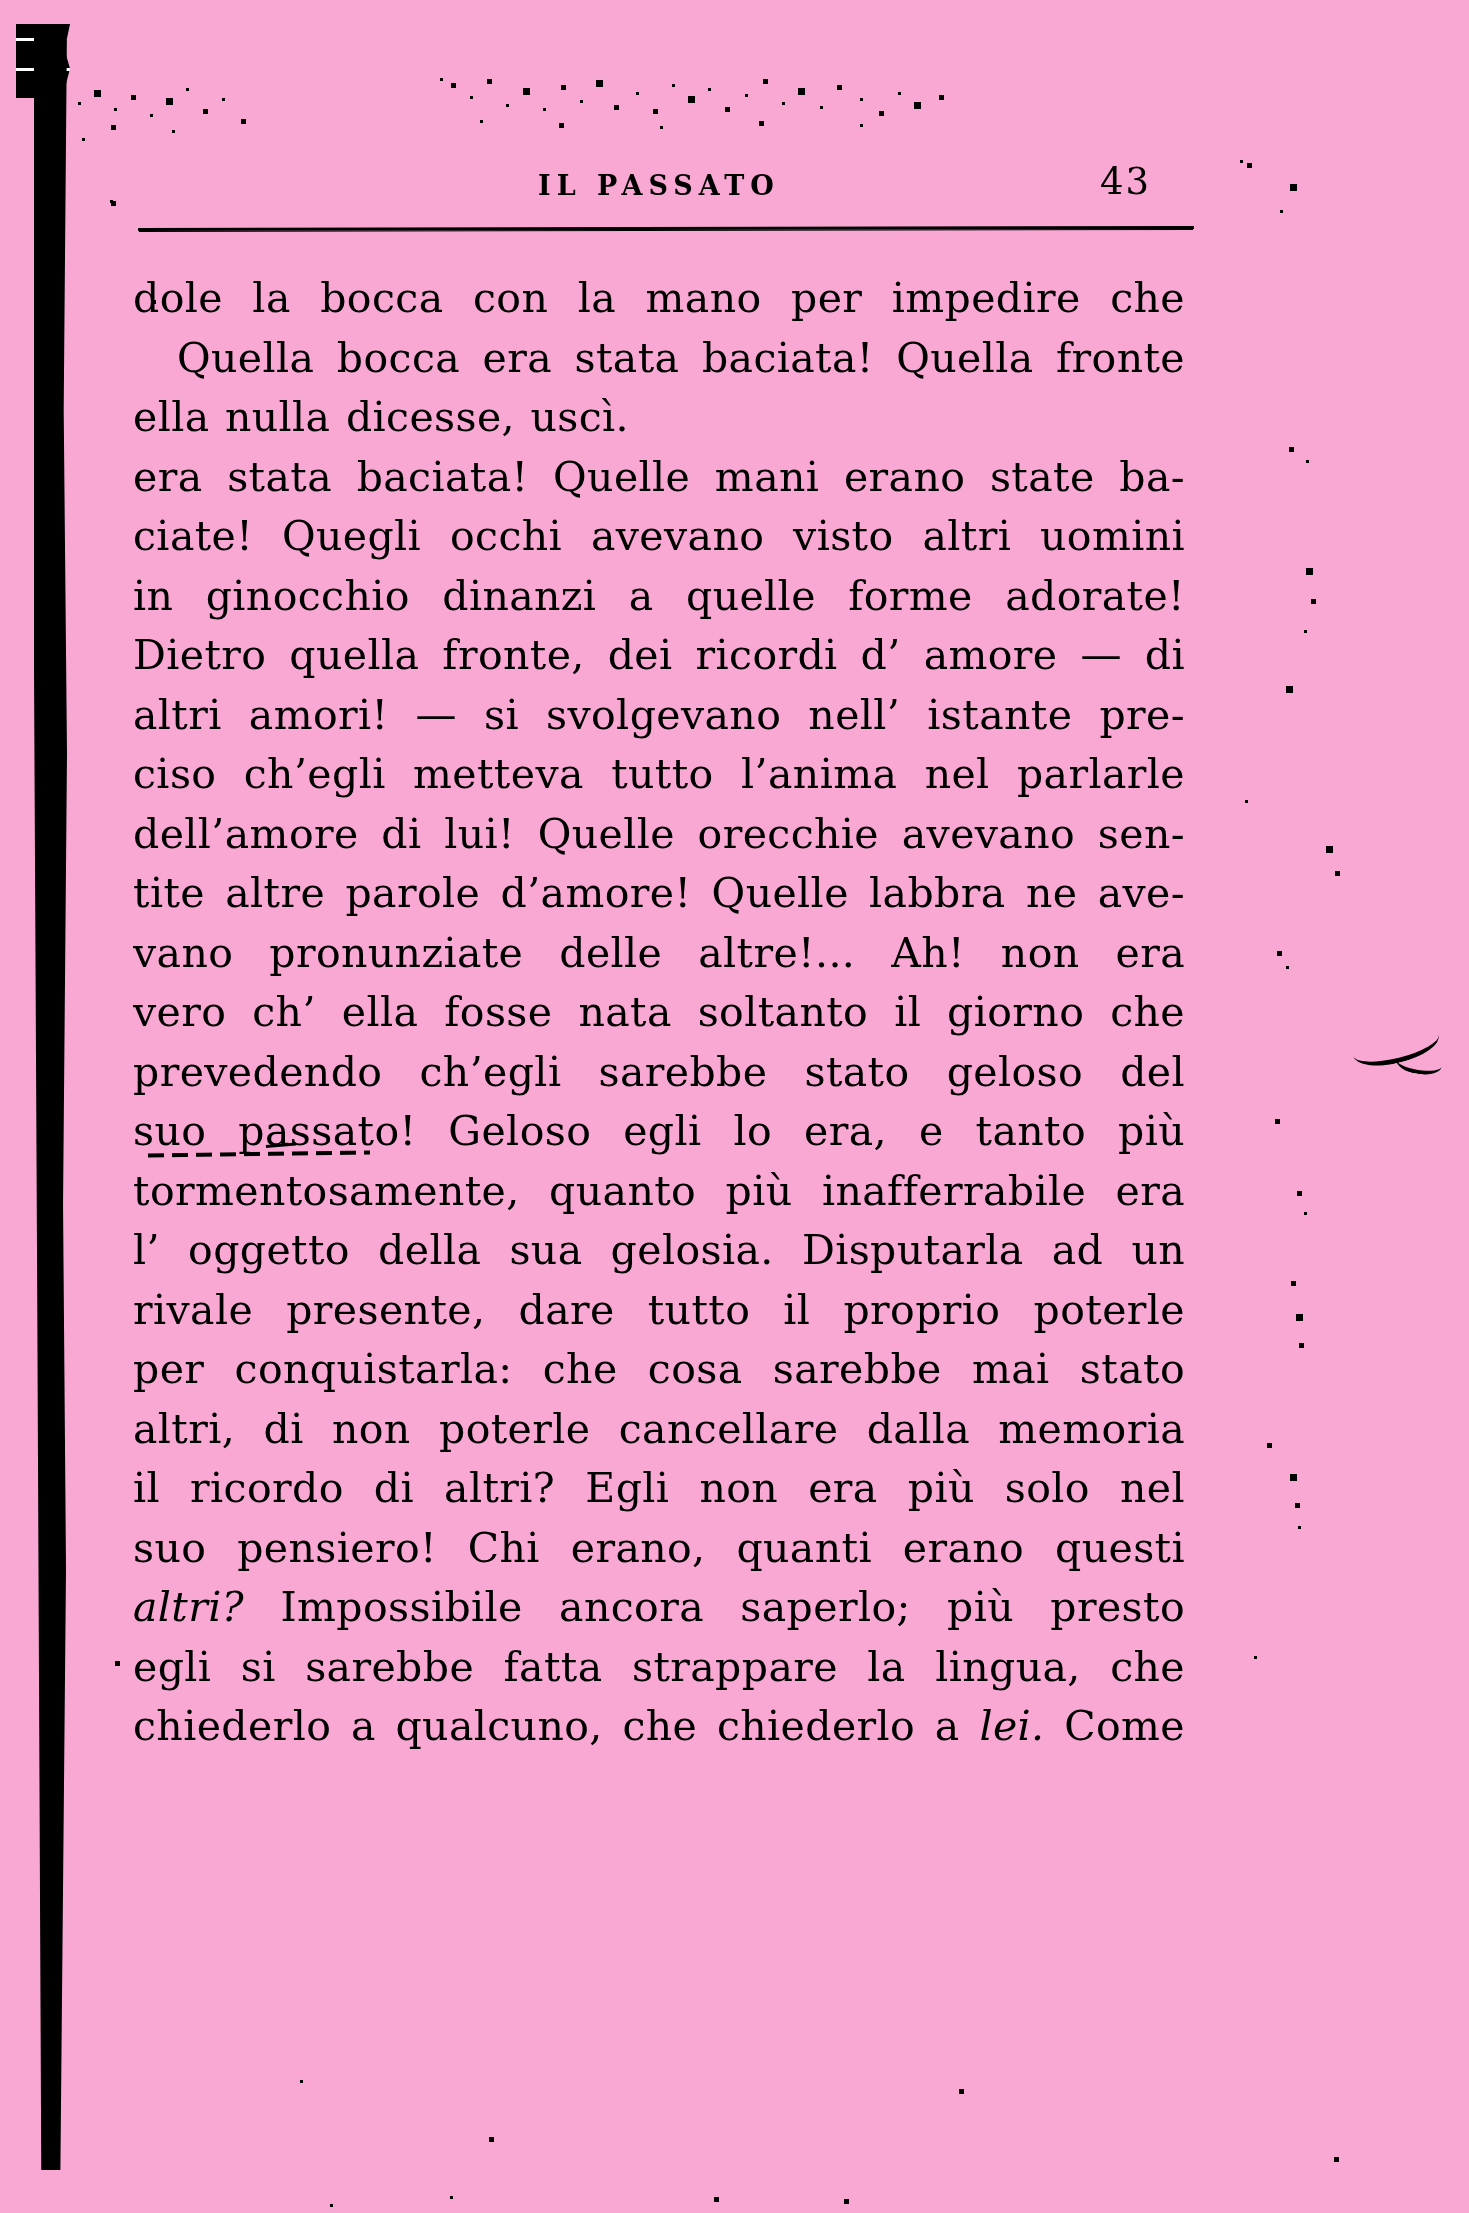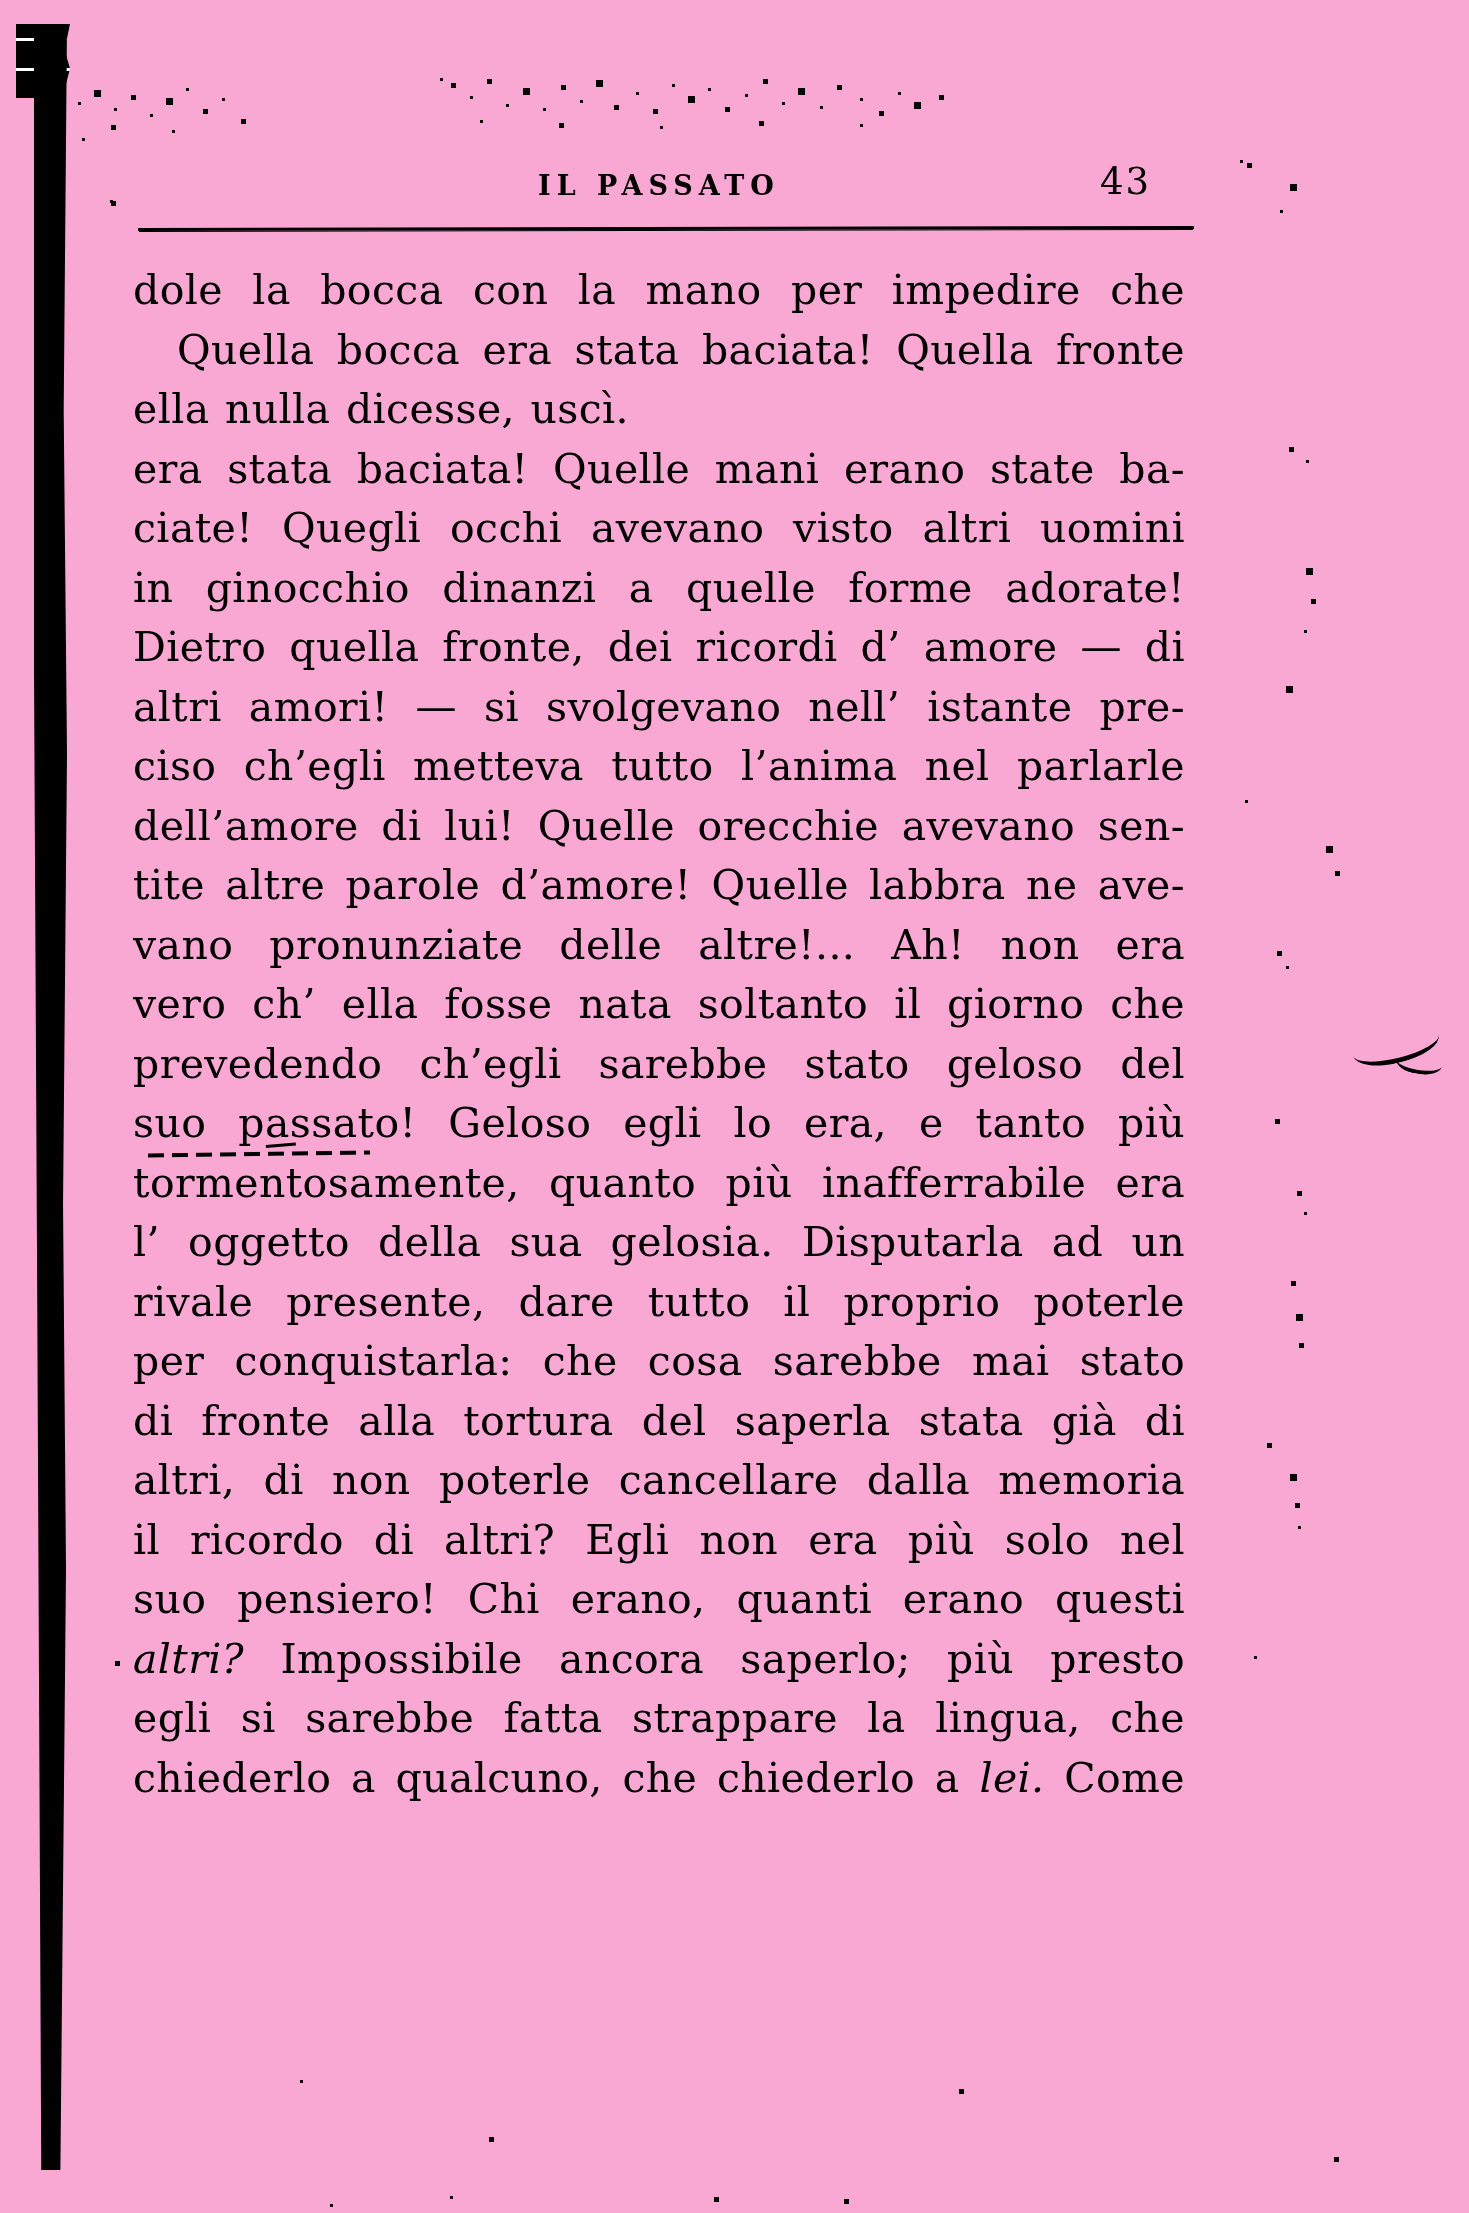--- a/index.html
+++ b/index.html
@@ -37,21 +37,21 @@
   }
   .header-rule {
     position:absolute; left:138px; top:227px; width:1056px; height:3px;
     background:#000;
     transform:rotate(-0.12deg);
     box-shadow: 0 2px 0 -1px #000;
   }
 
   
   .text-block {
-    position:absolute; left:133px; top:261px; width:1052px;
+    position:absolute; left:133px; top:269px; width:1052px;
   }
   .line {
     height:59.5px; line-height:59.5px;
     font-size:41px;
     letter-spacing:0.4px; word-spacing:2px;
     overflow:hidden;
     text-align:left;
   }
   .line.j { text-align:justify; text-align-last:justify; }
   .line.ind { text-indent:44px; }
@@ -160,21 +160,20 @@
       <div class="line j"><span>dell’amore di lui! Quelle orecchie avevano sen-</span></div>
       <div class="line j"><span>tite altre parole d’amore! Quelle labbra ne ave-</span></div>
       <div class="line j"><span>vano pronunziate delle altre!... Ah! non era</span></div>
       <div class="line j"><span>vero ch’ ella fosse nata soltanto il giorno che</span></div>
       <div class="line j"><span>prevedendo ch’egli sarebbe stato geloso del</span></div>
       <div class="line j"><span>suo passato! Geloso egli lo era, e tanto più</span></div>
       <div class="line j"><span>tormentosamente, quanto più inafferrabile era</span></div>
       <div class="line j"><span>l’ oggetto della sua gelosia. Disputarla ad un</span></div>
       <div class="line j"><span>rivale presente, dare tutto il proprio poterle</span></div>
       <div class="line j"><span>per conquistarla: che cosa sarebbe mai stato</span></div>
-      <div class="line j"><span>di fronte alla tortura del saperla stata già di</span></div>
       <div class="line j"><span>altri, di non poterle cancellare dalla memoria</span></div>
       <div class="line j"><span>il ricordo di altri? Egli non era più solo nel</span></div>
       <div class="line j"><span>suo pensiero! Chi erano, quanti erano questi</span></div>
       <div class="line j"><em>altri?</em><span> Impossibile ancora saperlo; più presto</span></div>
       <div class="line j"><span>egli si sarebbe fatta strappare la lingua, che</span></div>
       <div class="line j"><span>chiederlo a qualcuno, che chiederlo a </span><em>lei.</em><span> Come</span></div>
     </div>
 
   <div class="smudge"></div>
 

